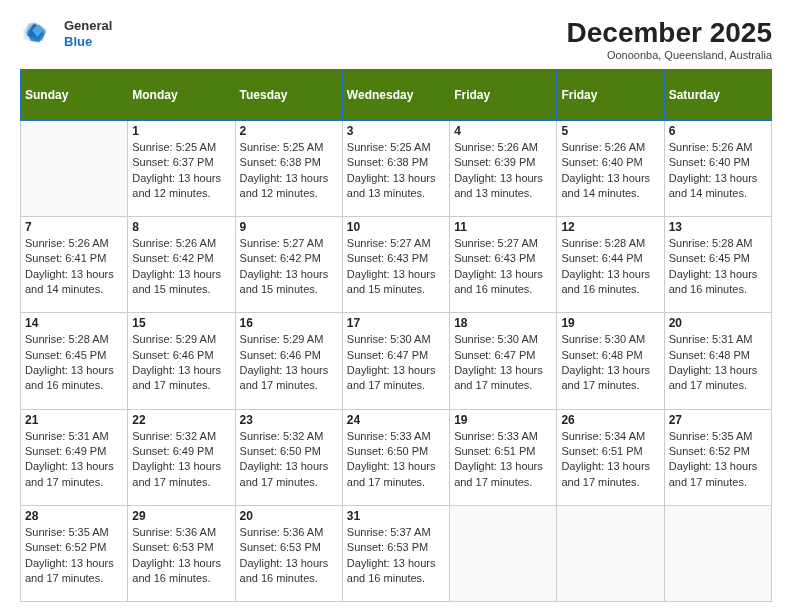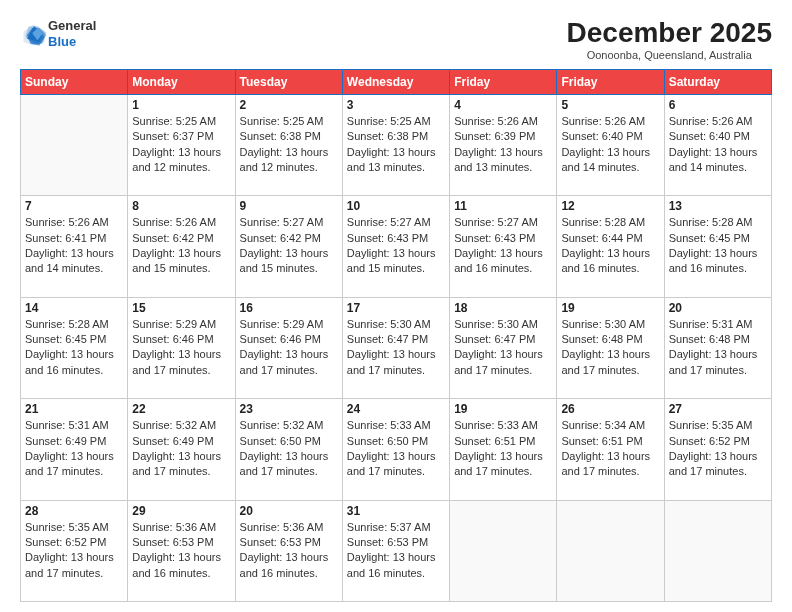--- a/index.html
+++ b/index.html
@@ -18,60 +18,60 @@
       flex-direction: column;
     }
     .header {
       display: flex;
       justify-content: space-between;
       align-items: flex-start;
       margin-bottom: 8px;
     }
     .logo {
       display: flex;
-      align-items: flex-end;
-      gap: 0;
+      align-items: flex-start;
+      gap: 16px;
     }
     .logo-text {
       font-size: 13px;
       font-weight: bold;
       color: #333;
       line-height: 1.2;
     }
     .logo-blue { color: #1a6fc4; }
     .logo-icon {
       width: 28px;
       height: 28px;
     }
     .title-block {
-      text-align: center;
+      text-align: right;
     }
     .month-title {
       font-size: 28px;
       font-weight: bold;
       color: #222;
       line-height: 1.1;
     }
     .subtitle {
       font-size: 11px;
       color: #444;
     }
     .calendar {
       flex: 1;
       border: 1px solid #ccc;
       border-collapse: collapse;
       width: 100%;
       table-layout: fixed;
     }
     .calendar th {
-      background: #ef4444;
+      background: #4d7c0f;
       color: #fff;
       font-size: 12px;
       font-weight: bold;
-      padding: 5px 4px;
+      padding: 18px 4px;
       text-align: left;
       border: 1px solid #1a6fc4;
     }
     .calendar td {
       vertical-align: top;
       border: 1px solid #ccc;
       padding: 3px 4px;
       font-size: 9.5px;
       color: #333;
       height: 88px;

